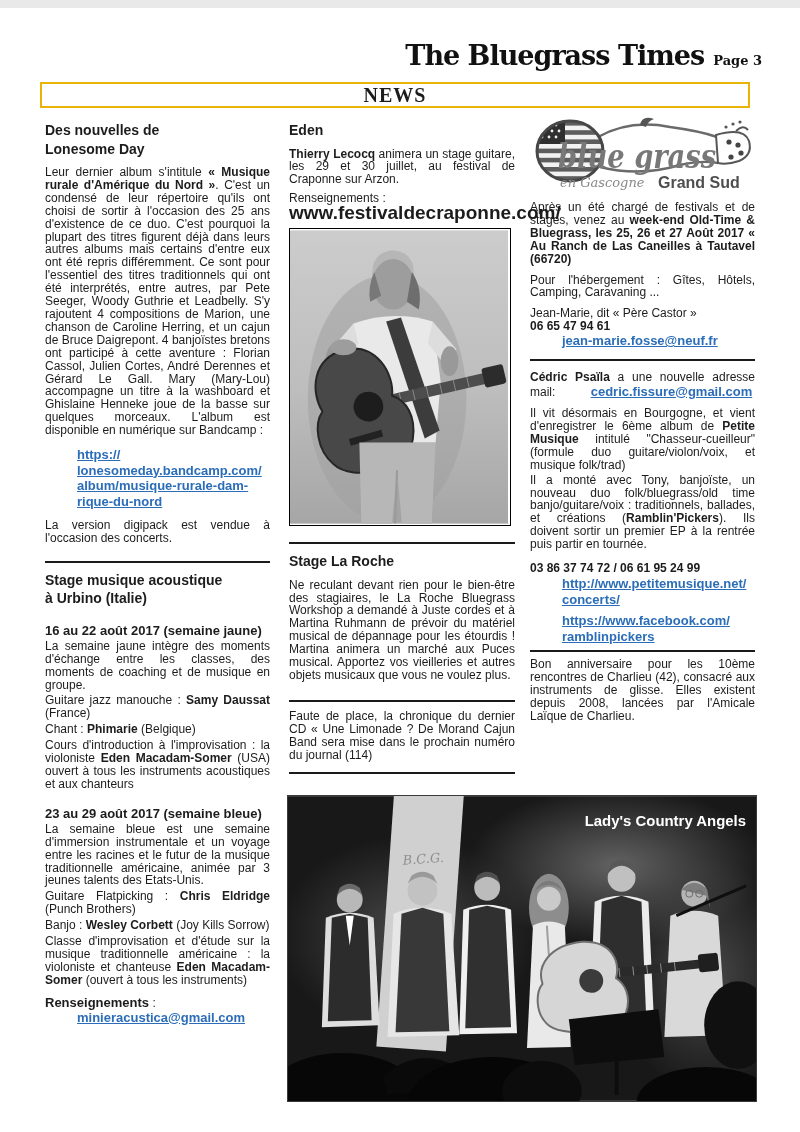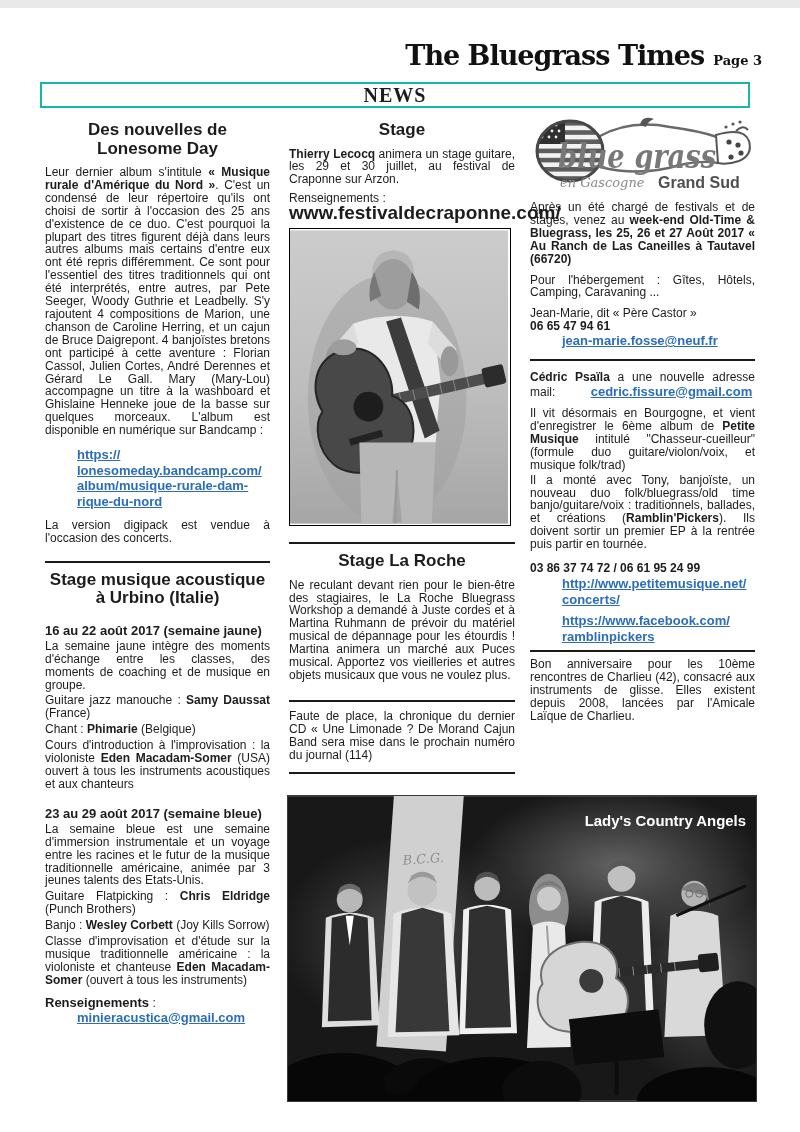--- a/index.html
+++ b/index.html
@@ -2,29 +2,29 @@
 <html><head>
 <meta charset="utf-8">
 <style>
   html,body{margin:0;padding:0;background:#e9e9e9;}
   #page{position:relative;width:800px;height:1132px;background:#ffffff;margin:8px auto;
         font-family:"Liberation Sans",sans-serif;font-size:12px;line-height:12.9px;color:#1c1c1c;overflow:hidden;}
   
   .masthead{position:absolute;top:42px;left:0;width:762px;text-align:right;white-space:nowrap;}
   .masthead .title{font-family:"DejaVu Serif",serif;font-weight:bold;font-size:27px;letter-spacing:-1px;color:#111;}
   .masthead .pageno{font-family:"DejaVu Serif",serif;font-weight:bold;font-size:13px;margin-left:9px;color:#111;}
-  .banner{position:absolute;left:40px;top:74px;width:706px;height:22px;border:2px solid #14b8a6;
+  .banner{position:absolute;left:40px;top:74px;width:706px;height:22px;border:2px solid #eab308;
           text-align:center;font-family:"Liberation Serif",serif;font-weight:bold;font-size:20px;line-height:22px;letter-spacing:1px;}
   
   .col{position:absolute;top:105px;width:225px;}
   #col-left{left:45px;}
   #col-mid{left:289px;width:226px;}
   #col-right{left:530px;}
   p{margin:0;text-align:justify;}
-  .hd{font-weight:bold;font-size:17px;line-height:18.5px;text-align:center;}
+  .hd{font-weight:bold;font-size:14px;line-height:18.5px;}
   .sub{font-weight:bold;font-size:13px;line-height:14px;text-align:left;}
   .b{font-weight:bold;}
   .link{color:#2b6db8;font-weight:bold;text-decoration:underline;display:block;font-size:13px;line-height:15.5px;text-align:left;padding-left:32px;}
   .rule{border:none;border-top:2px solid #1a1a1a;margin:0;}
   .mt2{margin-top:2px}.mt3{margin-top:3px}.mt6{margin-top:6px}.mt8{margin-top:8px}
   .mt10{margin-top:10px}.mt16{margin-top:16px}
   .frame{border:1px solid #000;line-height:0;}
   #thierry-photo{margin-top:8px;width:220px;}
   #band-photo{position:absolute;left:287px;top:787px;width:470px;height:307px;border:1px solid #3a3a3a;box-sizing:border-box;line-height:0;}
   .url-black{font-weight:bold;font-size:19px;line-height:15px;text-align:left;}
@@ -71,21 +71,21 @@
     <p class="mt2">La semaine bleue est une semaine d'immersion instrumentale et un voyage entre les racines et le futur de la musique traditionnelle américaine, animée par 3 jeunes talents des Etats-Unis.</p>
     <p class="mt3"><span>Guitare Flatpicking : </span><span class="b">Chris Eldridge</span><span> (Punch Brothers)</span></p>
     <p class="mt3"><span>Banjo : </span><span class="b">Wesley Corbett</span><span> (Joy Kills Sorrow)</span></p>
     <p class="mt3"><span>Classe d'improvisation et d'étude sur la musique traditionnelle américaine : la violoniste et chanteuse </span><span class="b">Eden Macadam-Somer</span><span> (ouvert à tous les instruments)</span></p>
 
     <p class="mt10" style="text-align:left"><span class="b" style="font-size:13px">Renseignements</span><span> :</span></p>
     <a class="link">minieracustica@gmail.com</a>
   </div>
 
   <div class="col" id="col-mid">
-    <div class="hd mt8">Stage</div>
+    <div class="hd mt8">Eden</div>
     <p class="mt8"><span class="b">Thierry Lecocq</span><span> animera un stage guitare, les 29 et 30 juillet, au festival de Craponne sur Arzon.</span></p>
     <p class="mt6" style="text-align:left">Renseignements :</p>
     <p class="url-black">www.festivaldecraponne.com/</p>
 
     <div class="frame" id="thierry-photo">
       <svg viewBox="0 0 220 296" width="218" height="296" xmlns="http://www.w3.org/2000/svg">
         <defs>
           <linearGradient id="pbg" x1="0" y1="0" x2="0" y2="1">
             <stop offset="0" stop-color="#cccccc"></stop>
               <stop offset="0.55" stop-color="#bdbdbd"></stop>

